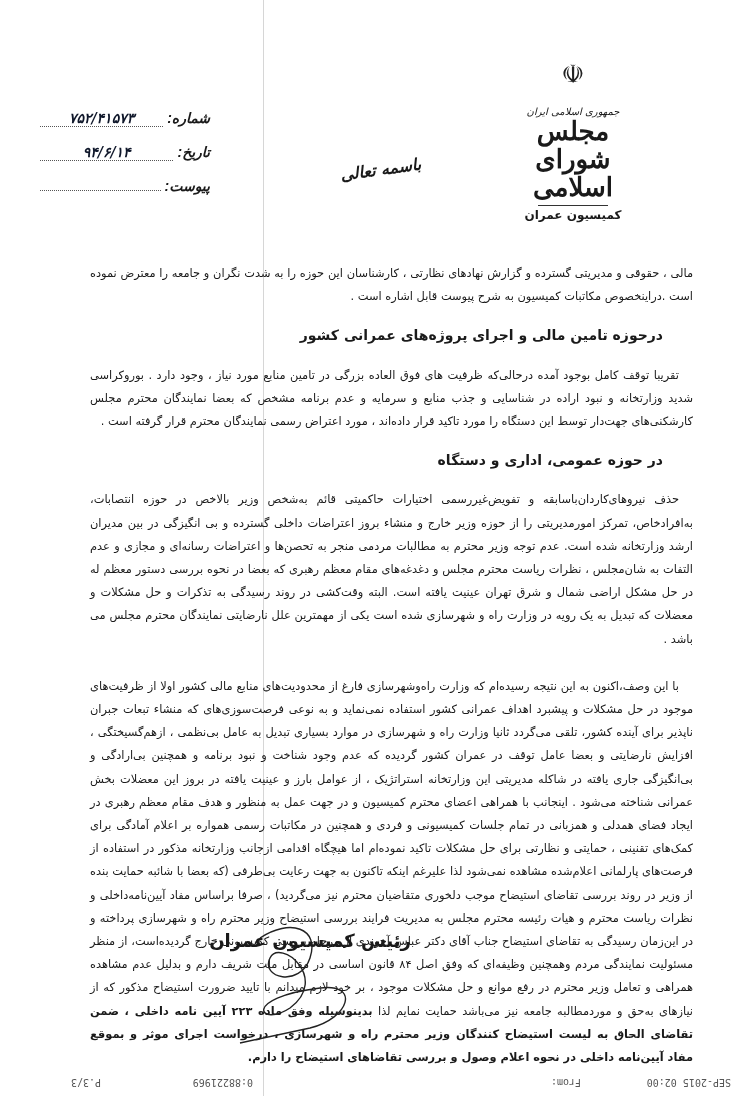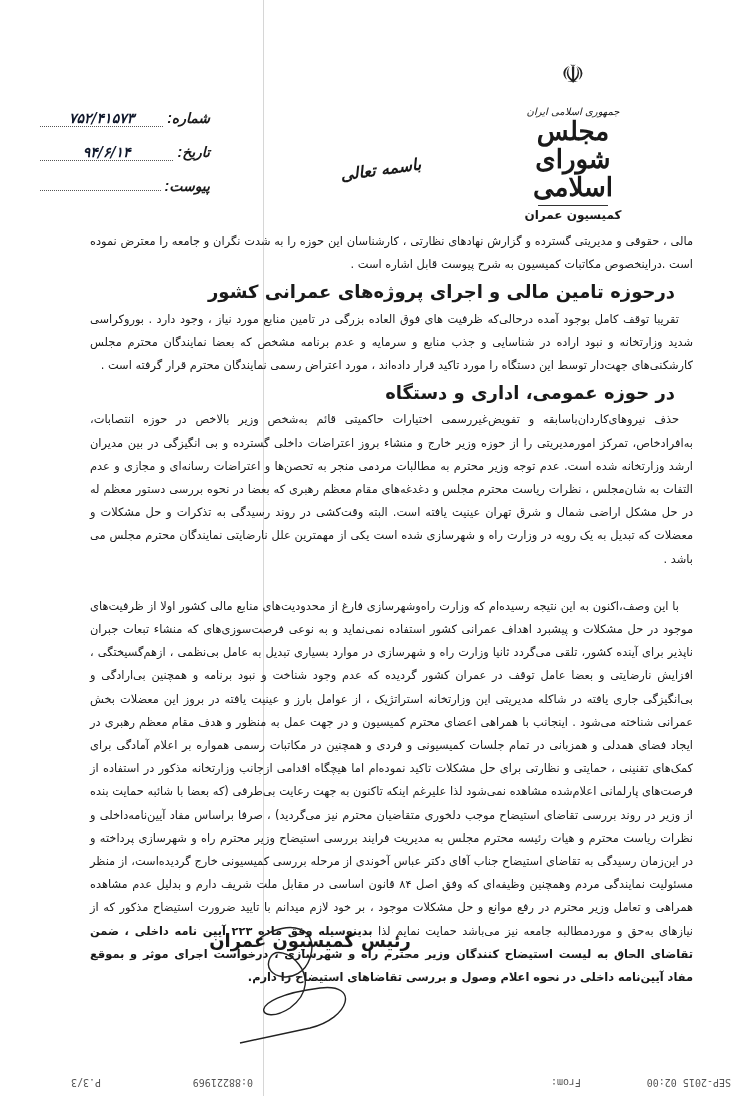--- a/index.html
+++ b/index.html
@@ -42,23 +42,23 @@
     flex: 1; border-bottom: 1px dotted #555; margin-right: 4px; text-align: center;
     font-family: "DejaVu Serif", serif; font-style: italic; font-size: 14px; color: #0f172a;
     line-height: 16px; letter-spacing: 1px;
   }
 
   .body-text {
     position: absolute; left: 90px; right: 38px; top: 230px;
     direction: rtl; text-align: justify; font-size: 11.4px; line-height: 23.2px;
   }
   .body-text p { margin: 0; text-indent: 14px; }
-  .body-text p.noindent { text-indent: 0; }
+  .body-text p.noindent { text-indent: 0; margin-top: 32px; }
   .body-text h3 {
-    margin: 4px; font-size: 18px; font-weight: bold; line-height: 23.2px; padding-right: 14px;
+    margin: 16px; font-size: 14px; font-weight: bold; line-height: 23.2px; padding-right: 14px;
   }
   .gap { height: 24px; }
   .bold-span { font-weight: bold; }
 
   .signature {
     position: absolute; left: 120px; width: 380px; top: 926px; direction: rtl; text-align: center;
     font-weight: bold;
   }
   .sig-name { font-size: 14px; line-height: 30px; }
   .sig-role { font-size: 14px; line-height: 30px; }

